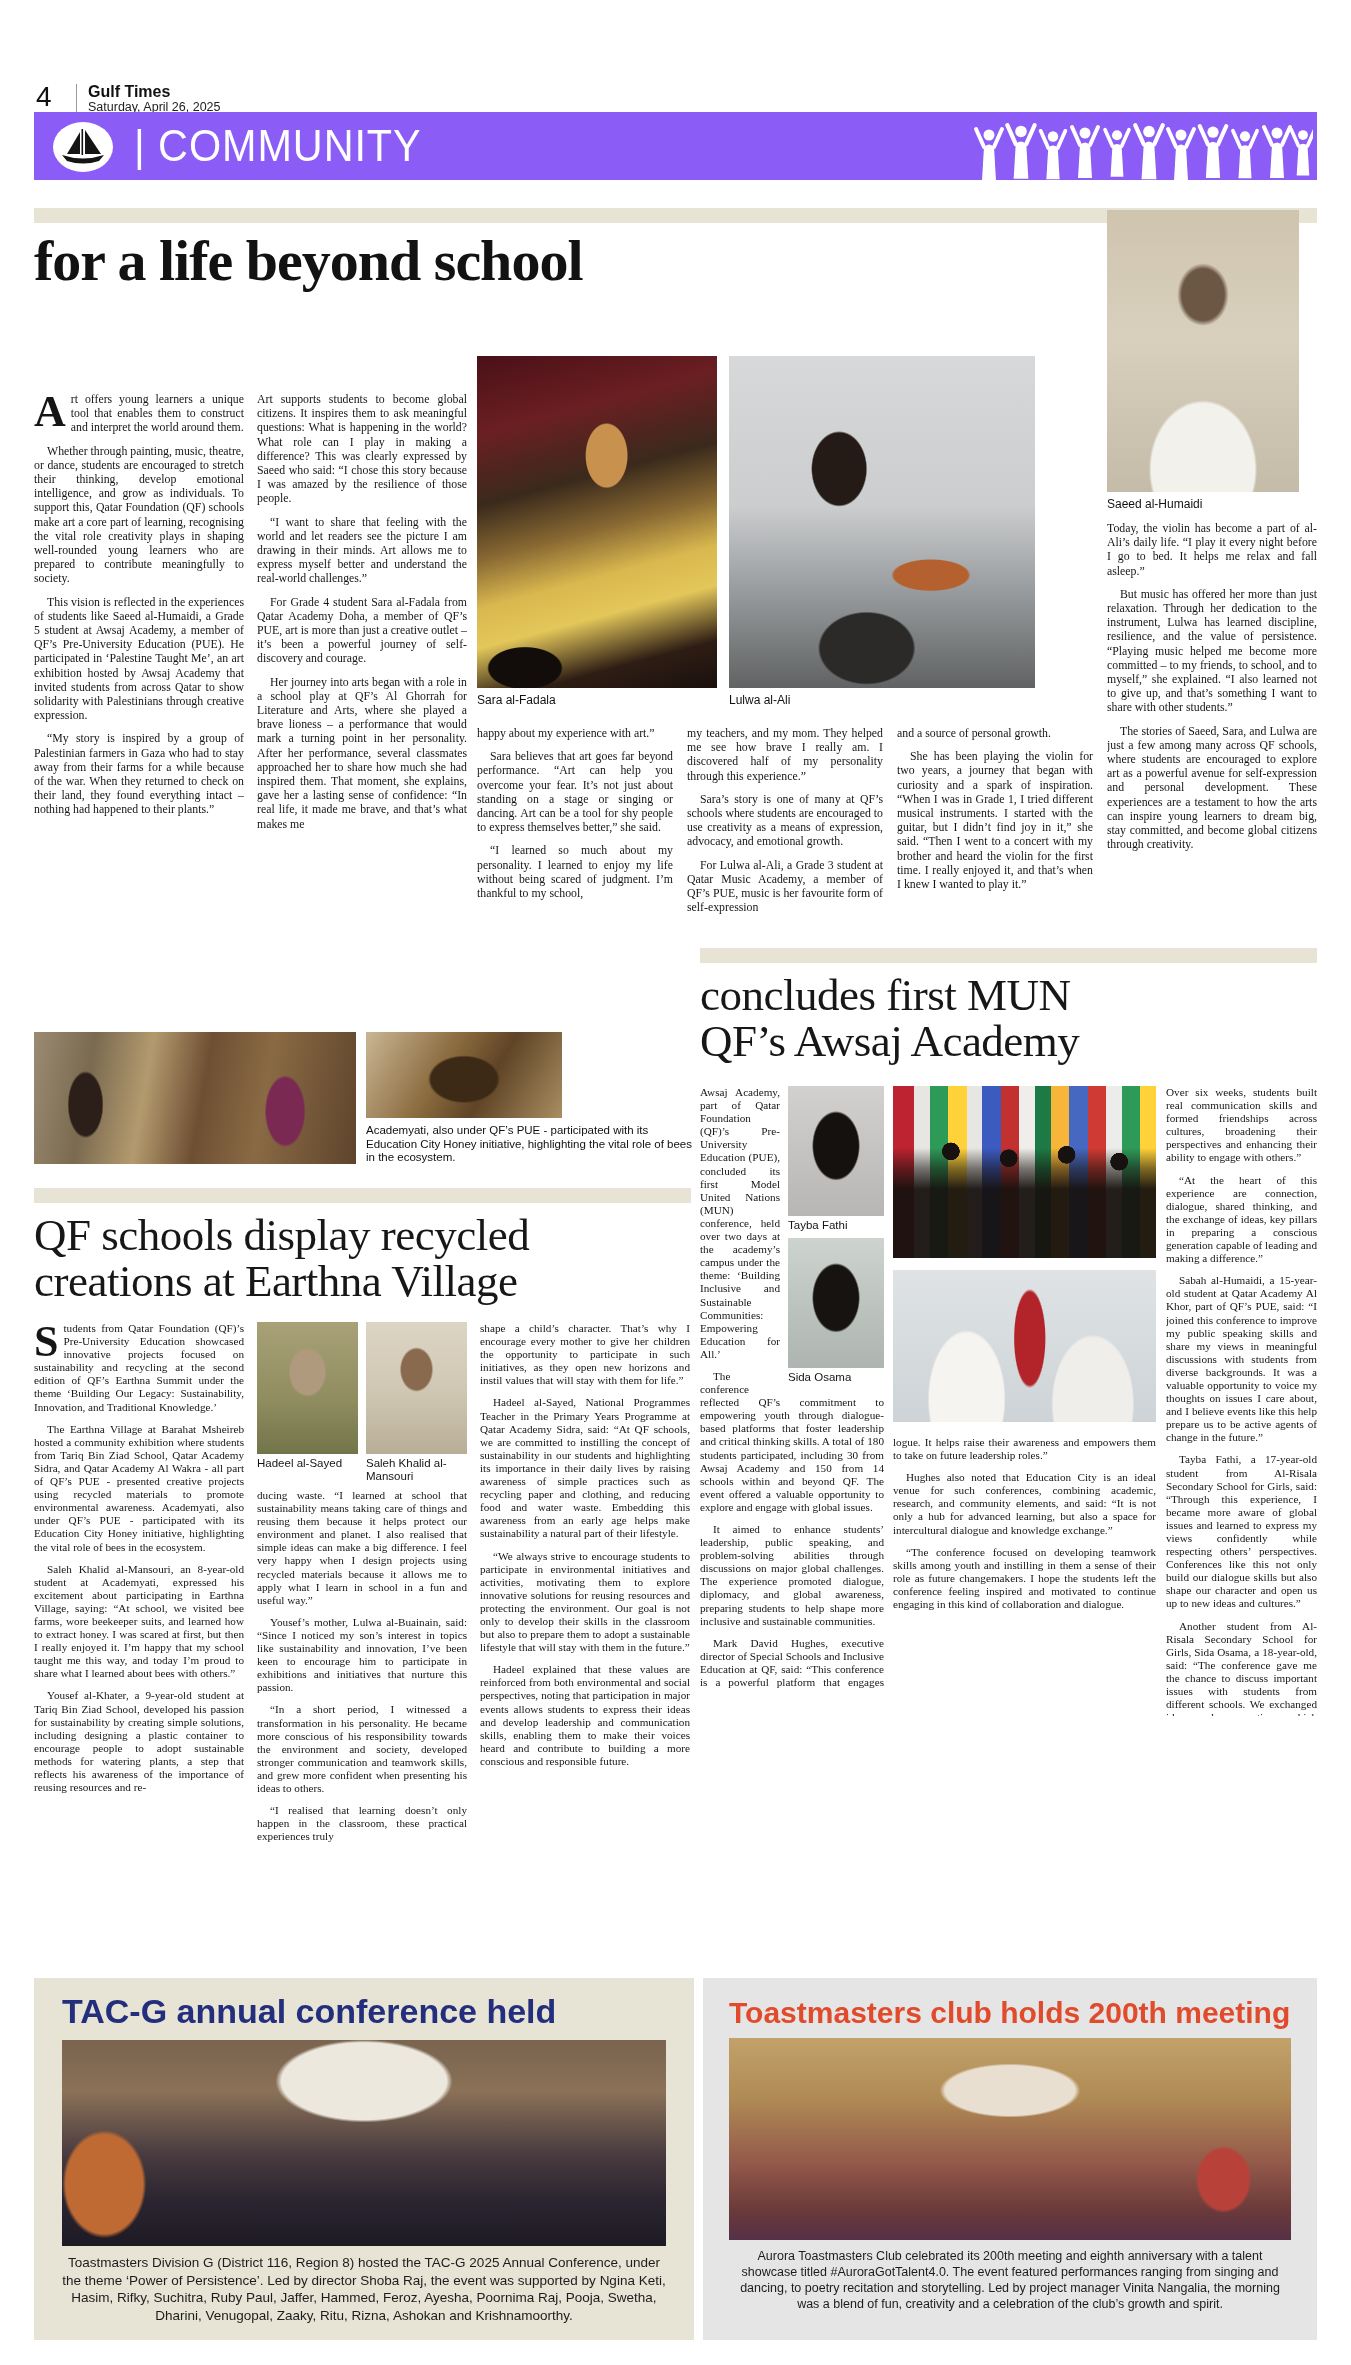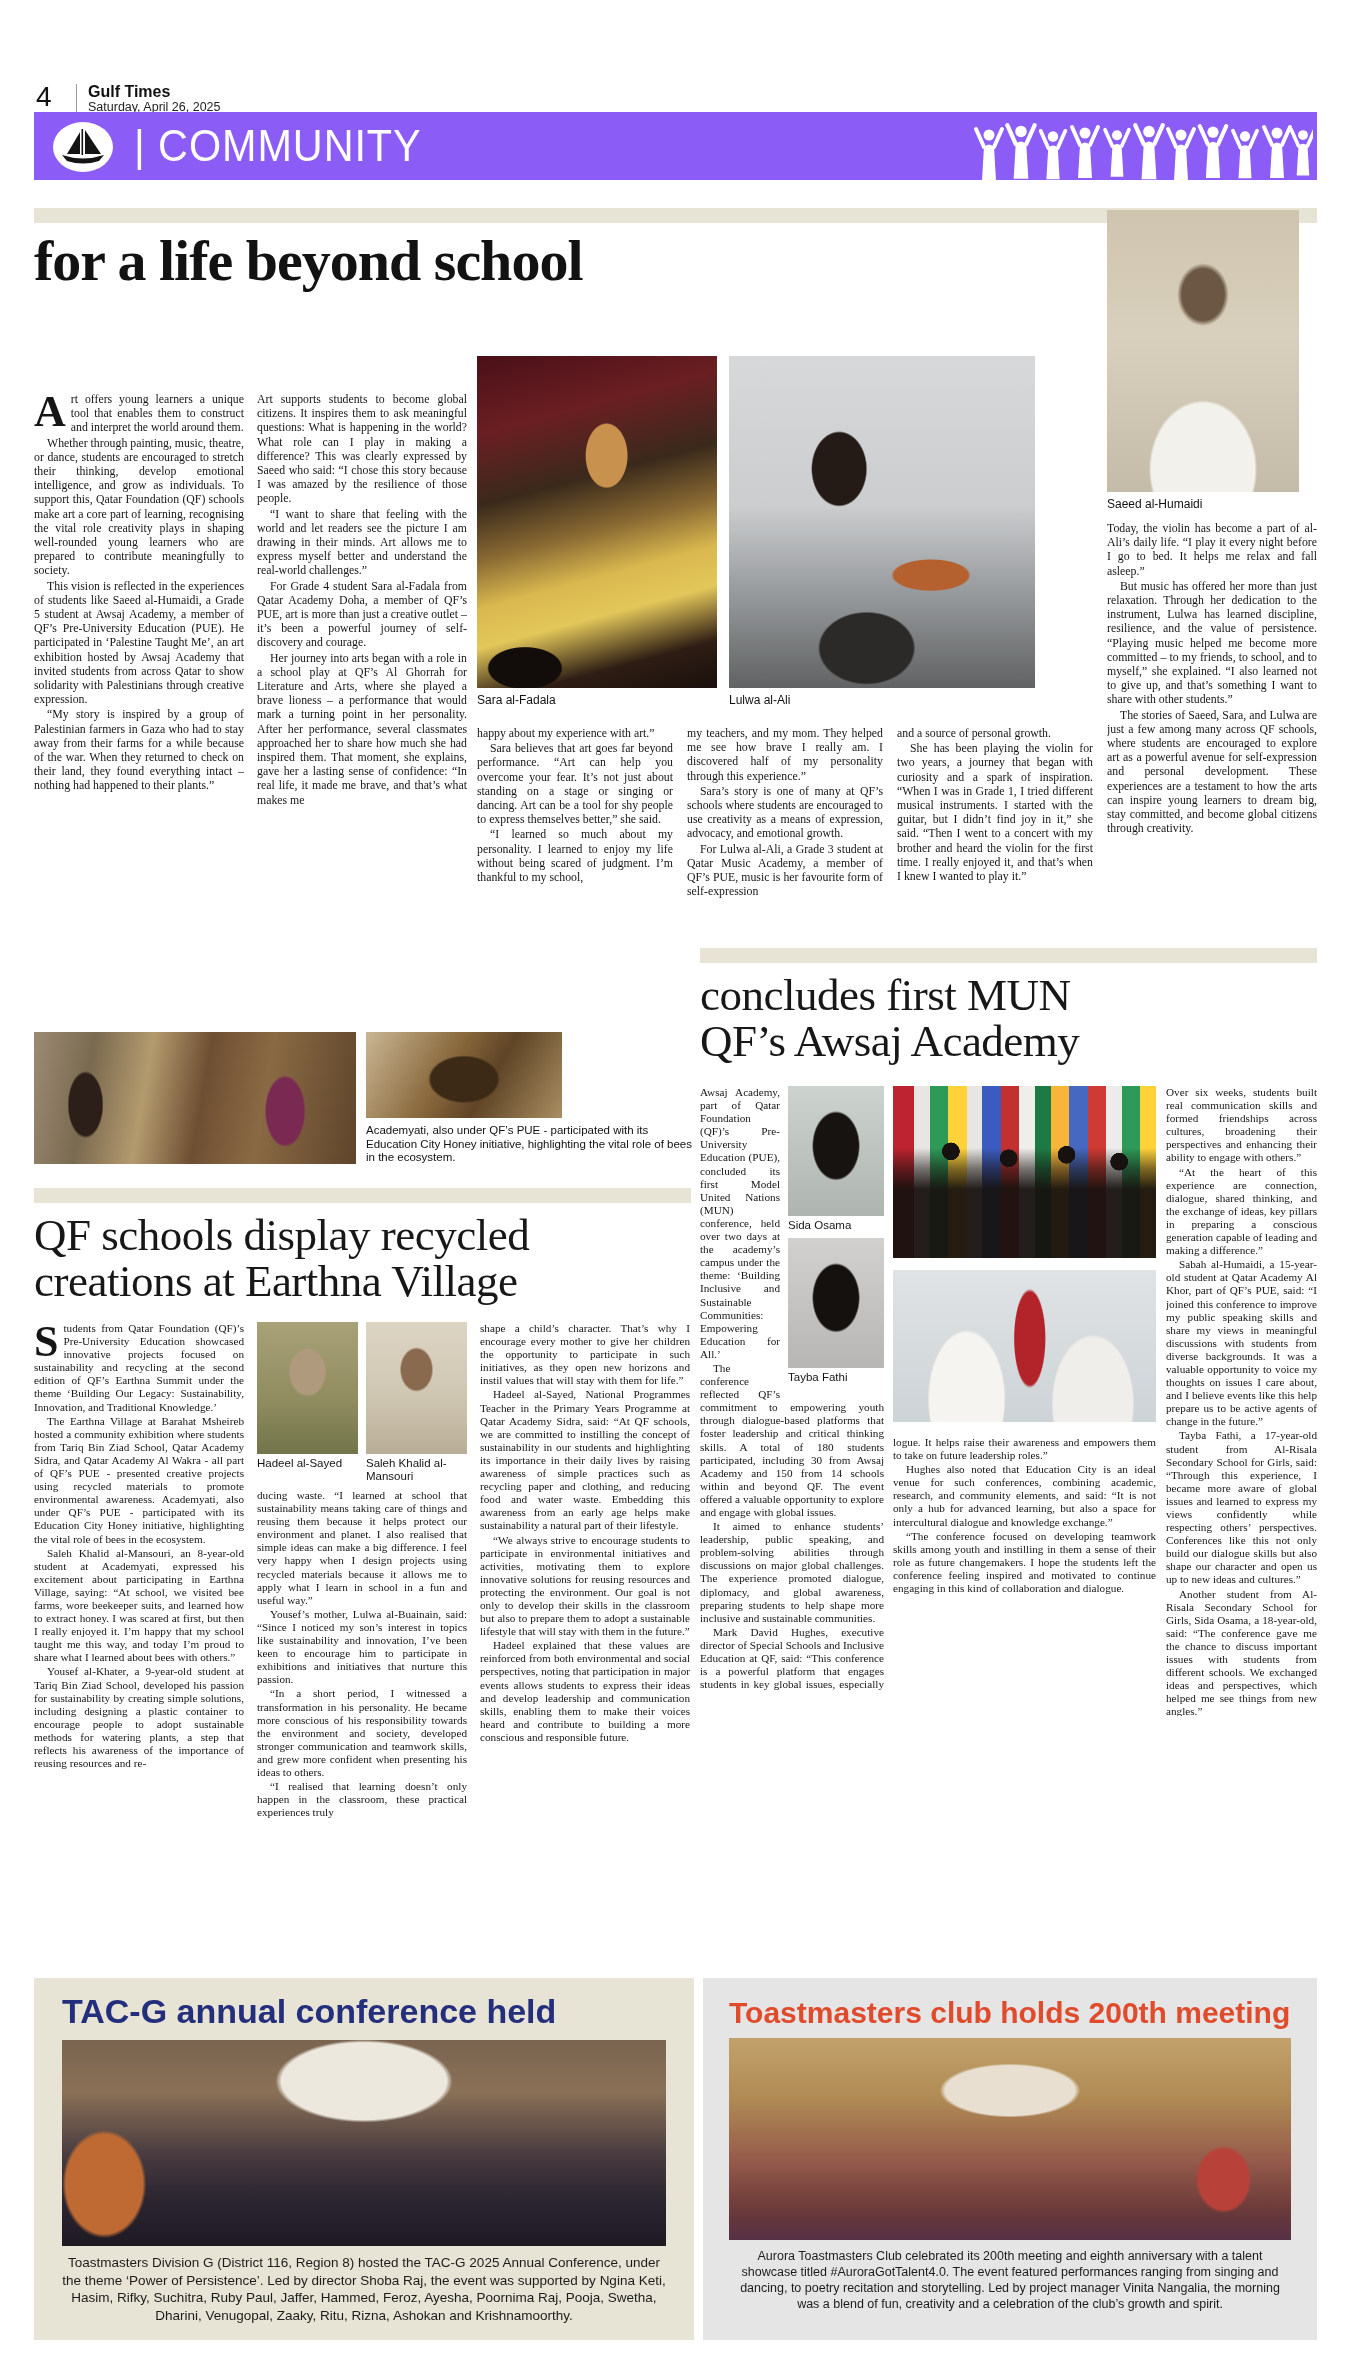--- a/index.html
+++ b/index.html
@@ -22,21 +22,21 @@
 
   .strip{height:15px;}
 
   
   .h1{left:34px;top:232px;font-weight:700;font-size:58px;line-height:57px;letter-spacing:-1px;color:#121212;}
   .h2{font-weight:400;font-size:45px;line-height:46px;letter-spacing:-.5px;color:#171717;}
 
   
   .col{position:absolute;overflow:hidden;}
   .para{margin:0;padding:0;text-align:justify;font-size:11.8px;line-height:14.2px;}
-  .col .para + .para{text-indent:13px;margin-top:1px;}
+  .col .para + .para{text-indent:13px;margin-top:9px;}
   .dense .para{font-size:11.2px;line-height:13.1px;}
   .dropcap > .para:first-child::first-letter{
      float:left;font-size:44px;line-height:34px;font-weight:700;padding:3px 5px 0 0;}
 
   .ph{position:absolute;}
   .caption{position:absolute;font-family:"Liberation Sans",sans-serif;font-size:12px;line-height:14px;color:#111;}
 
   
   .ph-sara{background:
      radial-gradient(ellipse 34px 52px at 54% 30%,#c9914e 0 60%,transparent 63%),
@@ -207,26 +207,26 @@
   <div class="caption" style="left:366px;top:1124px;width:330px;font-size:11.5px;line-height:13.5px;">Academyati, also under QF’s PUE - participated with its Education City Honey initiative, highlighting the vital role of bees in the ecosystem.</div>
 
   <div class="abs strip" style="left:700px;top:948px;width:617px;background:#e7e3d5;"></div>
   <div class="abs h2" style="left:700px;top:972px;">
     <div>concludes first MUN</div>
     <div>QF’s Awsaj Academy</div>
   </div>
 
   <div class="col dropcap dense" style="left:700px;top:1086px;width:184px;height:604px;">
     <figure class="mun-fig">
+      <div class="phr ph-tayba"></div>
+      <figcaption>Tayba Fathi</figcaption>
+    </figure>
+    <figure class="mun-fig">
       <div class="phr ph-sida"></div>
       <figcaption>Sida Osama</figcaption>
-    </figure>
-    <figure class="mun-fig">
-      <div class="phr ph-tayba"></div>
-      <figcaption>Tayba Fathi</figcaption>
     </figure>
     <span><p class="para">Awsaj Academy, part of Qatar Foundation (QF)’s Pre-University Education (PUE), concluded its first Model United Nations (MUN) conference, held over two days at the academy’s campus under the theme: ‘Building Inclusive and Sustainable Communities: Empowering Education for All.’</p><p class="para">The conference reflected QF’s commitment to empowering youth through dialogue-based platforms that foster leadership and critical thinking skills. A total of 180 students participated, including 30 from Awsaj Academy and 150 from 14 schools within and beyond QF. The event offered a valuable opportunity to explore and engage with global issues.</p><p class="para">It aimed to enhance students’ leadership, public speaking, and problem-solving abilities through discussions on major global challenges. The experience promoted dialogue, diplomacy, and global awareness, preparing students to help shape more inclusive and sustainable communities.</p><p class="para">Mark David Hughes, executive director of Special Schools and Inclusive Education at QF, said: “This conference is a powerful platform that engages students in key global issues, especially those linked to the UN’s goals. It gives them a voice in shaping the dialogue around the future of our communities. Bringing together students and schools in one space reflects QF’s strong commitment to supporting youth and fostering meaningful dia-</p></span>
   </div>
 
   <div class="ph ph-flags" style="left:893px;top:1086px;width:263px;height:172px;"></div>
   <div class="ph ph-boys" style="left:893px;top:1270px;width:263px;height:152px;"></div>
   <div class="col dense" style="left:893px;top:1436px;width:263px;height:253px;">
       <p class="para">logue. It helps raise their awareness and empowers them to take on future leadership roles.”</p>
       <p class="para">Hughes also noted that Education City is an ideal venue for such conferences, combining academic, research, and community elements, and said: “It is not only a hub for advanced learning, but also a space for intercultural dialogue and knowledge exchange.”</p>
       <p class="para">“The conference focused on developing teamwork skills among youth and instilling in them a sense of their role as future changemakers. I hope the students left the conference feeling inspired and motivated to continue engaging in this kind of collaboration and dialogue.</p>

